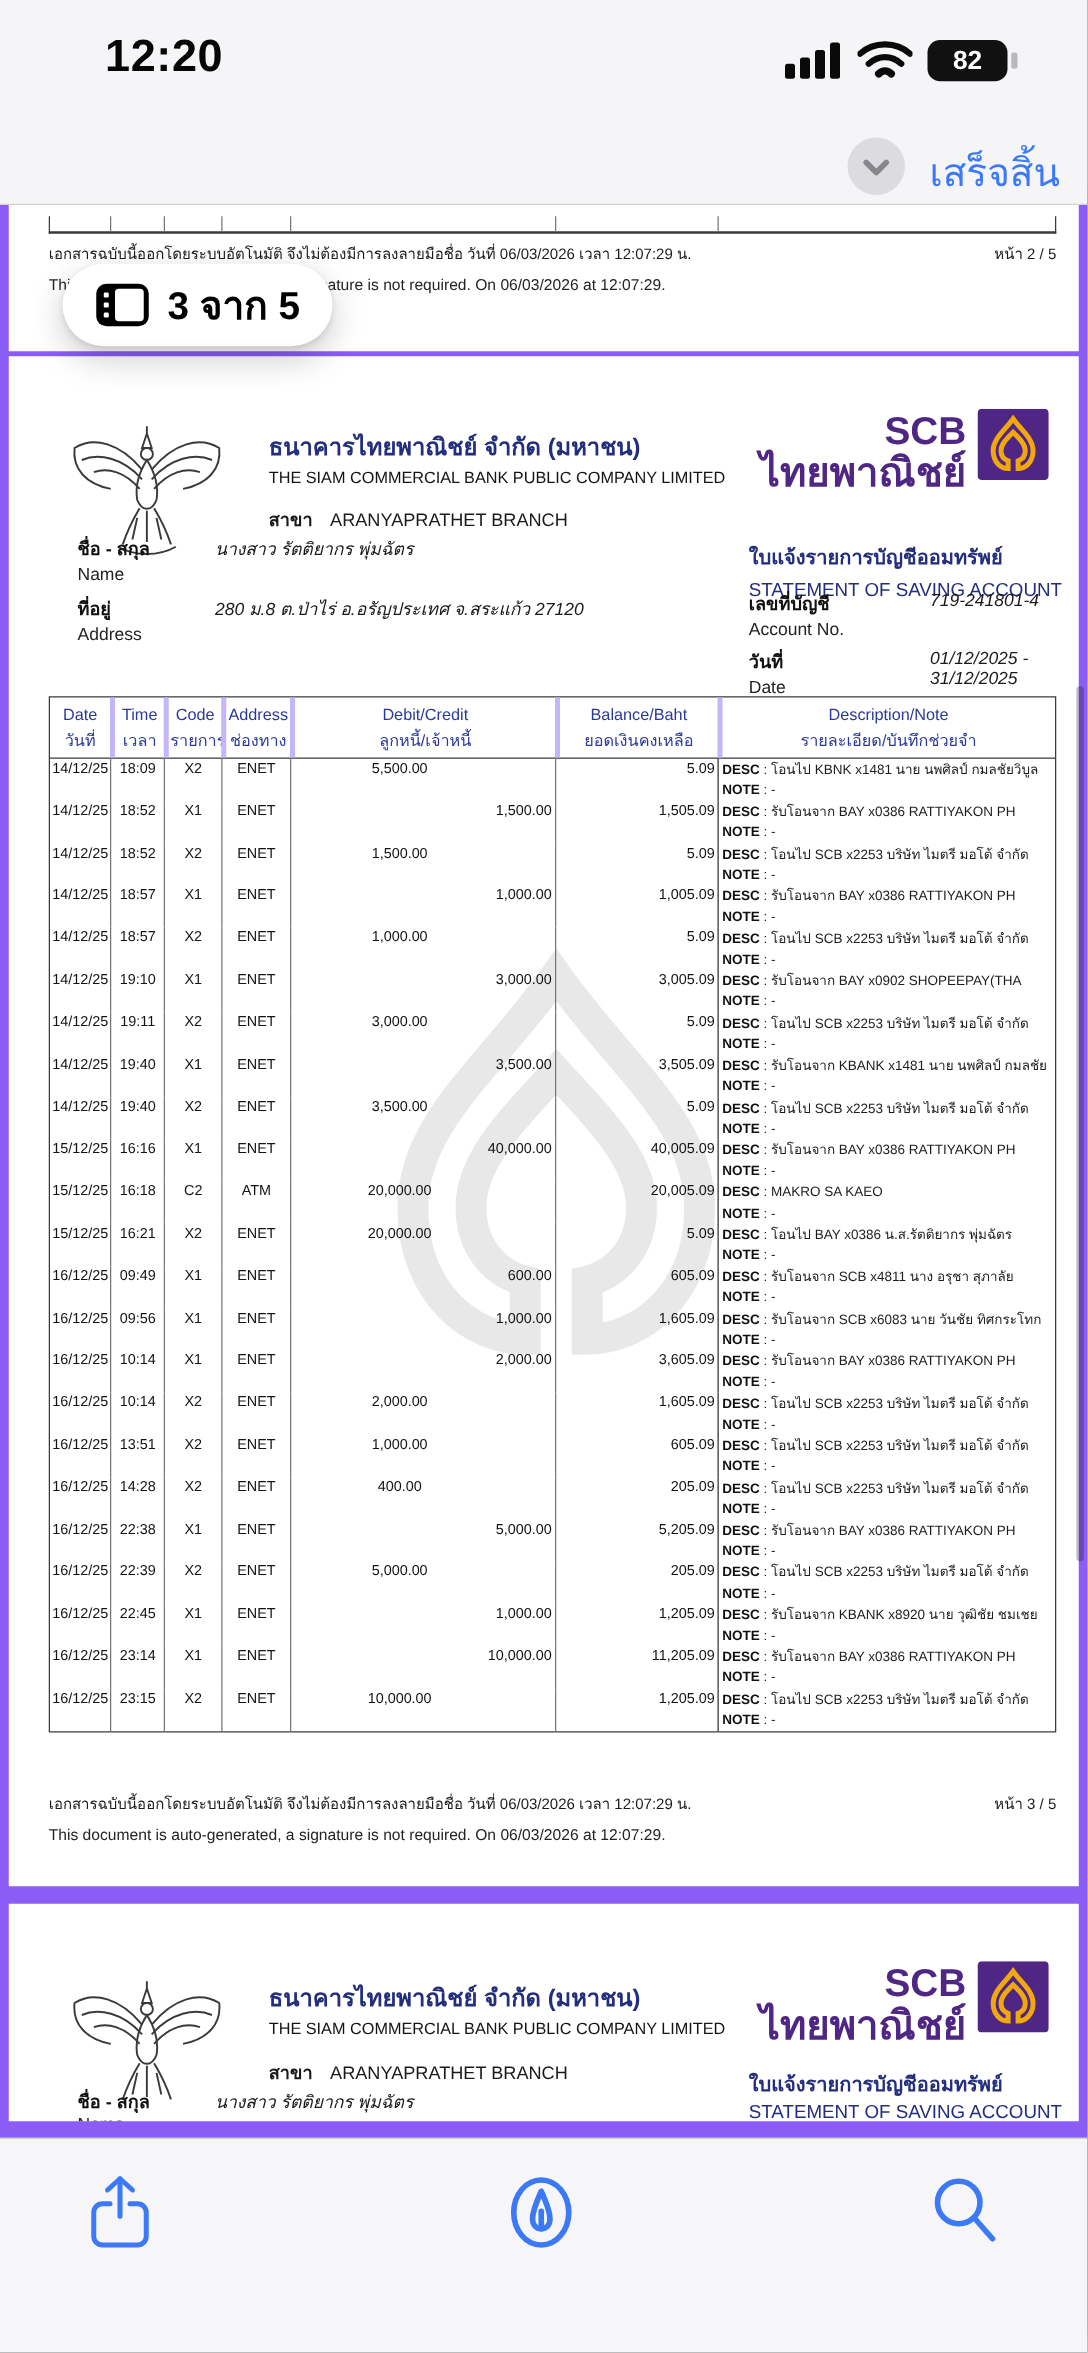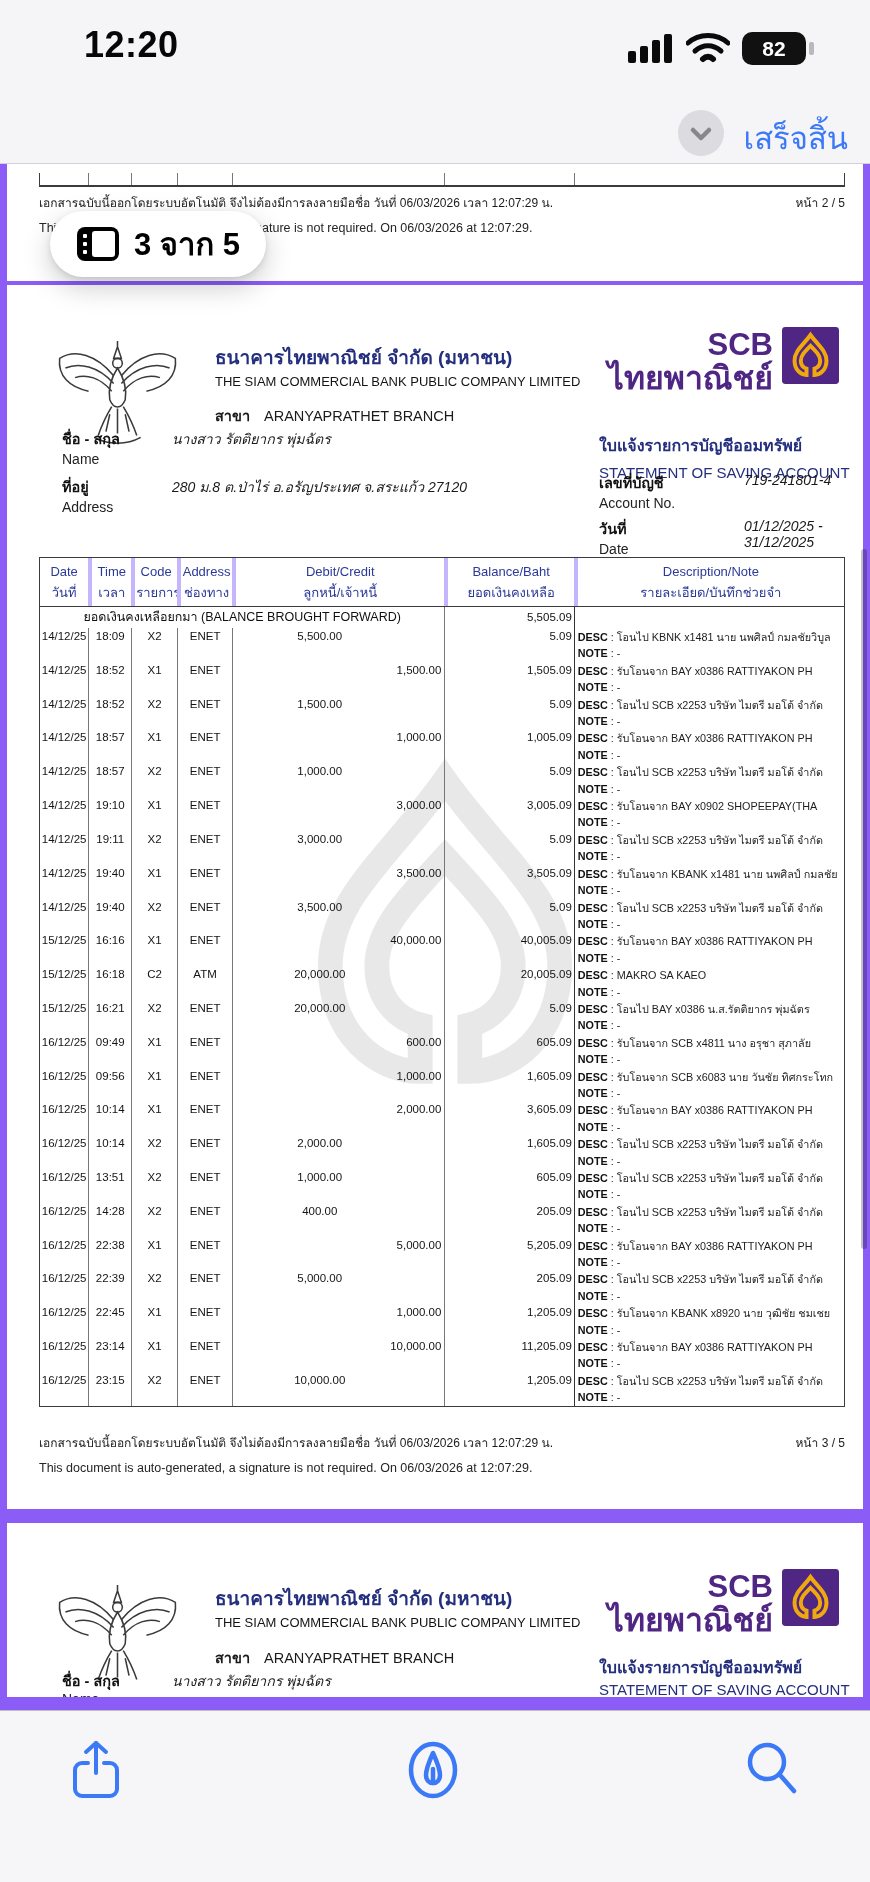--- a/index.html
+++ b/index.html
@@ -225,25 +225,20 @@
             </div>
           <div class="th">
               <div>Balance/Baht</div>
               <div>ยอดเงินคงเหลือ</div>
             </div>
           <div class="th">
               <div>Description/Note</div>
               <div>รายละเอียด/บันทึกช่วยจำ</div>
             </div>
         </div>
-        <div class="grid7 bbf">
-          <div class="bbf-label">ยอดเงินคงเหลือยกมา (BALANCE BROUGHT FORWARD)</div>
-          <div class="bbf-bal">5,505.09</div>
-          <div class="bbf-desc"></div>
-        </div>
         <div id="table-body">
   <div class="grid7 trow">
     <div class="td">14/12/25</div>
     <div class="td">18:09</div>
     <div class="td">X2</div>
     <div class="td">ENET</div>
     <div class="td c-amt">
                 <span class="amt amt-debit">5,500.00</span>
               </div>
     <div class="td c-bal">5.09</div>

